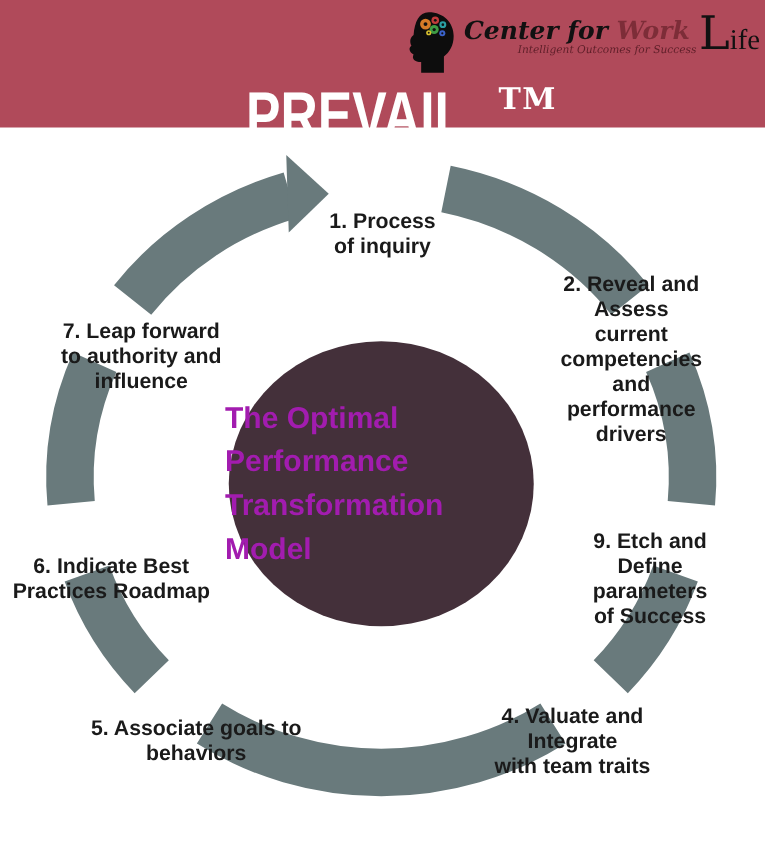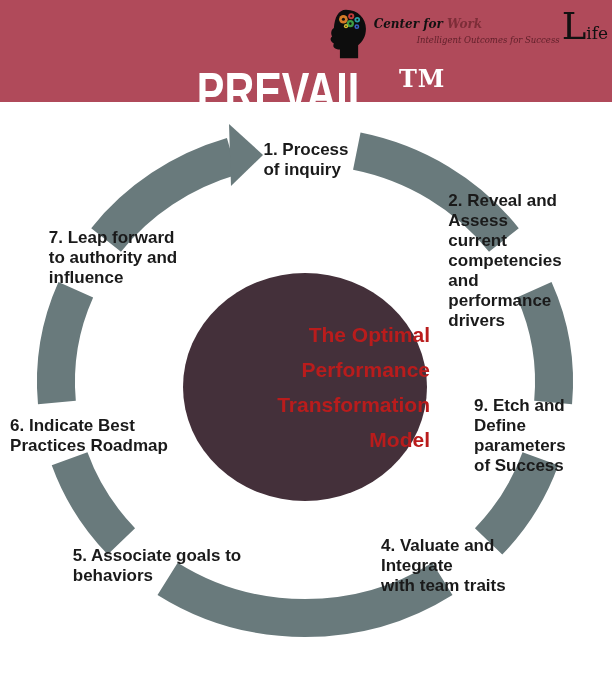--- a/index.html
+++ b/index.html
@@ -25,44 +25,44 @@
     font-size:24px;vertical-align:23px;letter-spacing:1px;margin-left:2px;margin-top:24px;
   }
   
   .logo{
     position:absolute;top:6px;right:4px;height:58px;display:flex;align-items:flex-start;
   }
   .logo-head{flex:0 0 auto;margin-right:2px;}
   .logo-textcol{display:flex;flex-direction:column;margin-top:9px;}
   .logo-line1{
     font-family:"DejaVu Serif",serif;font-style:italic;font-weight:bold;
-    font-size:12px;color:#111111;line-height:18px;white-space:nowrap;
+    font-size:20px;color:#111111;line-height:18px;white-space:nowrap;
   }
   .logo-work{color:var(--accent_text,#7d2d38);}
   .logo-tagline{
     font-family:"DejaVu Serif",serif;font-style:italic;
     font-size:8.5px;color:#5f1f29;margin-top:2px;white-space:nowrap;margin-left:43px;
   }
   .logo-life{
     font-family:"DejaVu Serif",serif;color:#111111;white-space:nowrap;
     display:flex;align-items:baseline;margin-left:2px;margin-top:4px;
   }
   .logo-life .bigL{font-size:37px;line-height:34px;}
-  .logo-life .ife{font-size:17px;}
+  .logo-life .ife{font-size:23px;font-family:Liberation Serif, serif;}
   
   .diagram-svg{position:absolute;left:0;top:0;}
   .center-text{
     position:absolute;left:305px;top:387px;transform:translate(-50%,-50%);
-    width:250px;text-align:right;color:#b91c1c;font-weight:bold;
-    font-size:21px;line-height:35px;white-space:pre-line;
+    width:250px;text-align:left;color:#a21caf;font-weight:bold;
+    font-size:24px;line-height:35px;white-space:pre-line;
   }
   .step{
     position:absolute;transform:translate(-50%,-50%);
-    text-align:left;color:#1a1a1a;font-weight:bold;
-    font-size:17px;line-height:20px;white-space:pre-line;
+    text-align:center;color:#1a1a1a;font-weight:bold;
+    font-size:17px;line-height:20px;white-space:pre-line;margin-top:27px;
   }
   .s1{left:306px;top:160px;}
   .s2{left:505px;top:261px;}
   .s3{left:520px;top:436px;}
   .s4{left:458px;top:566px;}
   .s5{left:157px;top:566px;}
   .s6{left:89px;top:436px;}
   .s7{left:113px;top:258px;}
 </style>
 </head>

